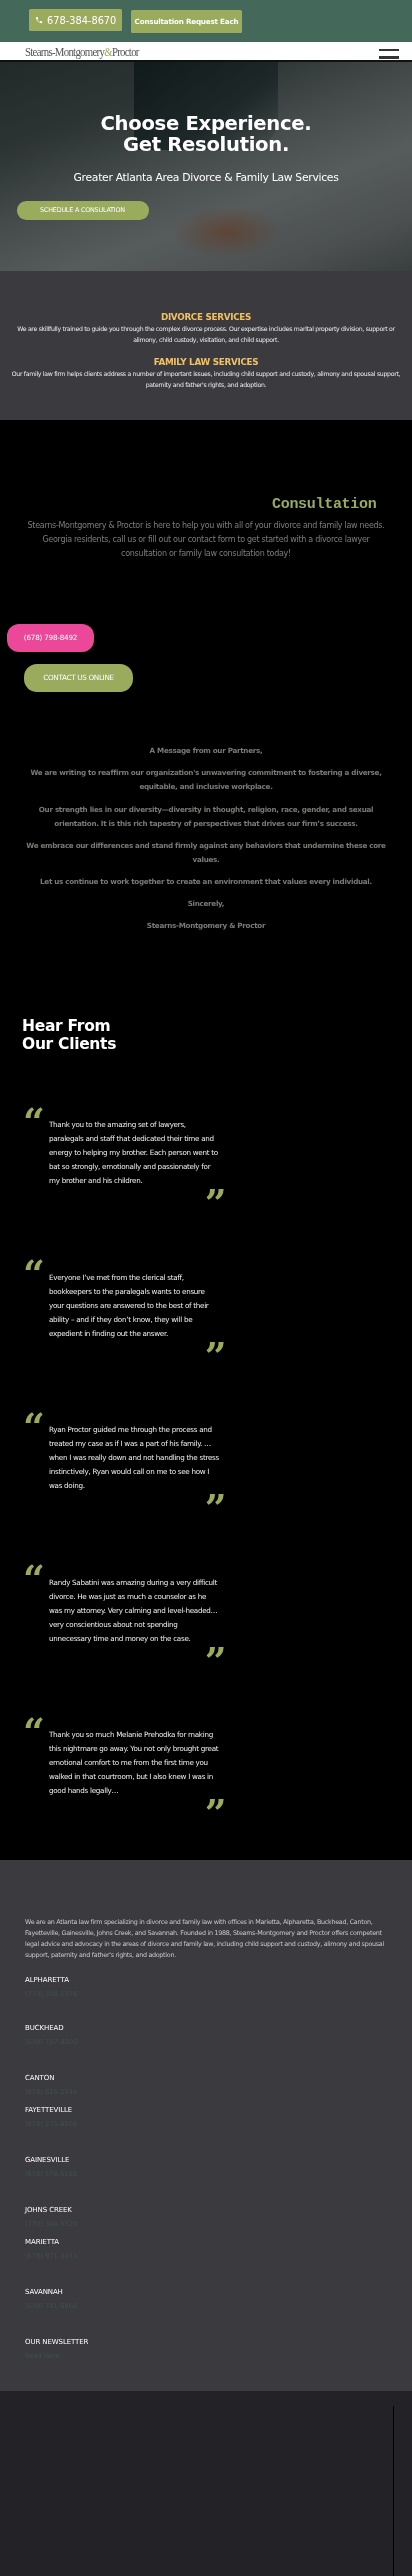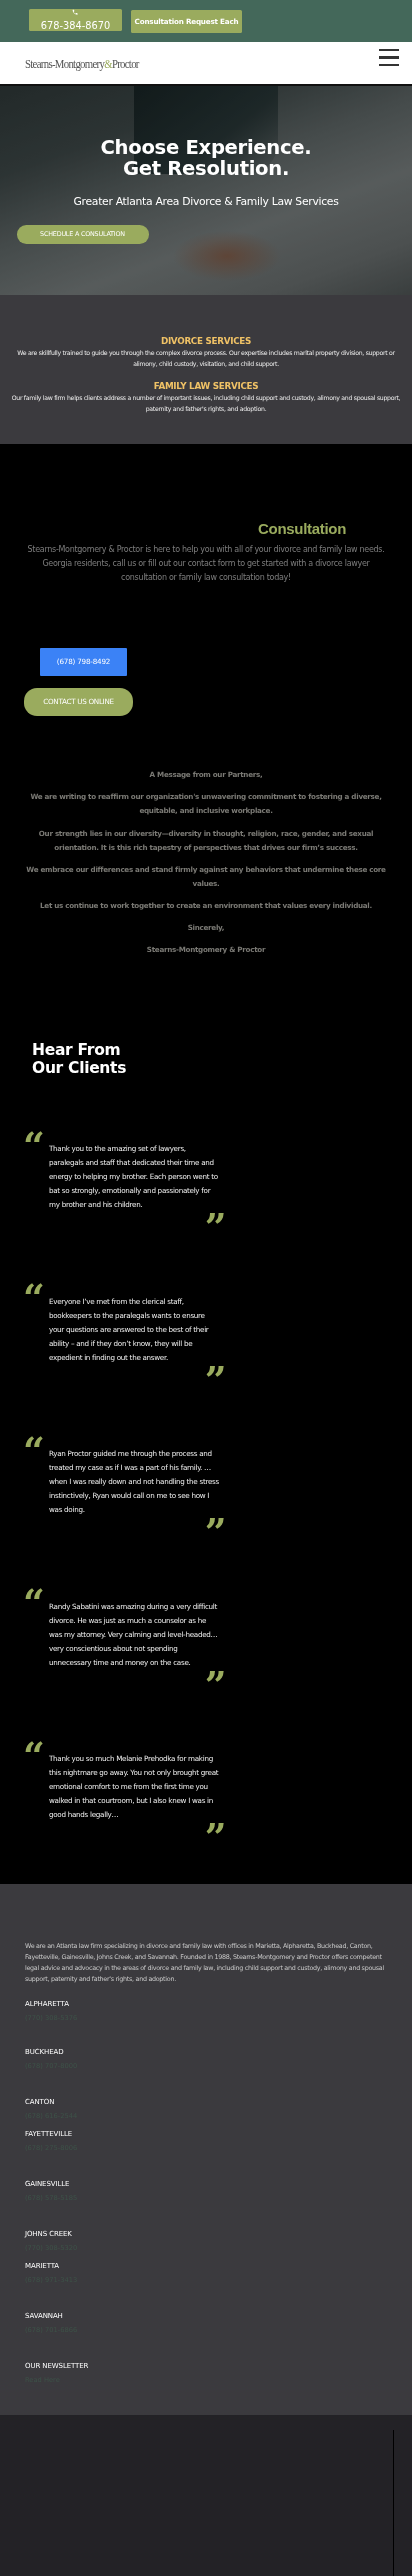--- a/index.html
+++ b/index.html
@@ -1,25 +1,25 @@
 <!DOCTYPE html>
 <html style="font-size:8.2px"><head>
 <meta charset="utf-8">
 <style>
   * { box-sizing: border-box; margin: 0; padding: 0; }
   body { width: 412px; background: #000; font-family: "Liberation Sans", sans-serif; color: #fff; }
 
   
   .topbar { height: 42px; background: #44685a; position: relative; }
-  .top-phone { position: absolute; left: 29px; top: 9.3px; width: 93px; height: 21.6px; background: #9aab5e; border-radius: 1.5px; display: flex; align-items: center; justify-content: center; gap: 4.1px; color: #fff; font-family: "DejaVu Sans", sans-serif; font-size: 9.8px; cursor: pointer; flex-direction: column; }
+  .top-phone { position: absolute; left: 29px; top: 9.3px; width: 93px; height: 21.6px; background: #9aab5e; border-radius: 1.5px; display: flex; align-items: center; justify-content: center; gap: 4.1px; color: #fff; font-family: "DejaVu Sans", sans-serif; font-size: 9.8px; cursor: pointer; }
   .top-phone svg { width: 8.2px; height: 8.2px; fill: #fff; }
   .top-form { position: absolute; left: 131px; top: 10.3px; width: 111px; height: 23px; background: #9aab5e; border-radius: 1.5px; display: flex; align-items: center; justify-content: center; color: #fff; font-family: "DejaVu Sans", sans-serif; font-size: 7.2px; font-weight: bold; letter-spacing: -0.2px; cursor: pointer; }
 
   
-  .header { height: 44px; background: #fff; position: relative; border-bottom: 2.1px solid #111; }
+  .header { height: 20px; background: #fff; position: relative; border-bottom: 2.1px solid #111; }
   .logo { position: absolute; left: 25px; top: 50%; transform: translateY(-50%) scaleY(1.15); font-family: "Liberation Serif", serif; font-size: 10.8px; color: #555; letter-spacing: -0.7px; }
   .logo .amp { color: #9aab5e; }
   .hamburger { position: absolute; right: 12.4px; top: 5.2px; width: 21.6px; height: 20.6px; display: flex; flex-direction: column; justify-content: space-between; padding: 1.5px 0.5px; cursor: pointer; }
   .hamburger span { display: block; height: 2.1px; background: #333; }
 
   
   .hero { height: 209px; position: relative; overflow: hidden;
     background:
       radial-gradient(ellipse 77px 36px at 227px 170px, rgba(140,80,50,0.7), transparent 70%),
       linear-gradient(160deg, #2a3232 0%, #3a4242 25%, #5f6565 45%, #7b7f7f 65%, #6a6d6d 85%, #4e5252 100%);
@@ -32,33 +32,33 @@
   .hero-btn { position: absolute; z-index: 2; left: 16.5px; top: 139px; width: 132px; height: 18.5px; background: #9aab5e; border-radius: 9.3px; color: #fff; font-family: "DejaVu Sans", sans-serif; font-size: 6.4px; display: flex; align-items: center; justify-content: center; letter-spacing: -0.2px; cursor: pointer; }
 
   
   .services { background: #3b3a3e; padding: 41px 8.2px 29px; text-align: center; }
   .svc-title { font-family: "DejaVu Sans", sans-serif; font-weight: bold; font-size: 8.8px; color: #f0c266; letter-spacing: -0.3px; }
   .svc-text { font-family: "DejaVu Sans", sans-serif; font-size: 6.2px; line-height: 10.8px; color: #eee; margin-top: 2.1px; letter-spacing: -0.3px; }
   .svc-block + .svc-block { margin-top: 11.3px; }
 
   
   .consult { background: #000; height: 252px; position: relative; }
-  .consult-title { position: absolute; left: 258px; top: 76px; font-family: Liberation Sans, sans-serif; font-size: 15px; font-weight: bold; color: #9aab5e; letter-spacing: -0.3px; }
+  .consult-title { position: absolute; left: 272px; top: 76px; font-family: Liberation Mono, monospace; font-size: 15px; font-weight: bold; color: #9aab5e; letter-spacing: -0.3px; }
   .consult-text { position: absolute; left: 20.6px; right: 20.6px; top: 99px; text-align: center; font-family: "DejaVu Sans", sans-serif; font-size: 8px; line-height: 14px; color: #7d7d7d; letter-spacing: -0.3px; }
-  .consult-phone { position: absolute; left: 40px; top: 204px; width: 87px; height: 28px; background: #3b82f6; border-radius: 1px; display: flex; align-items: center; justify-content: center; font-family: "DejaVu Sans", sans-serif; font-size: 7.2px; color: #fff; letter-spacing: -0.2px; cursor: pointer; }
+  .consult-phone { position: absolute; left: 7px; top: 204px; width: 87px; height: 28px; background: #ec4899; border-radius: 12px; display: flex; align-items: center; justify-content: center; font-family: "DejaVu Sans", sans-serif; font-size: 7.2px; color: #fff; letter-spacing: -0.2px; cursor: pointer; }
   .consult-contact { position: absolute; left: 24px; top: 244px; width: 109px; height: 28px; background: #9aab5e; border-radius: 13px; display: flex; align-items: center; justify-content: center; font-family: "DejaVu Sans", sans-serif; font-size: 7.2px; color: #fff; letter-spacing: -0.3px; cursor: pointer; }
 
   
   .message { background: #000; padding: 20.6px 26px 0; text-align: center; height: 345px; }
   .message p { font-family: "DejaVu Sans", sans-serif; font-weight: bold; font-size: 7.2px; line-height: 14px; color: #7a7974; letter-spacing: -0.3px; margin-bottom: 8.2px; }
   .message p.first { margin-top: 0; }
 
   
   .testimonials { background: #000; padding: 0 0 62px; position: relative; }
-  .testi-heading { padding-left: 32px; font-family: "DejaVu Sans", sans-serif; font-size: 15.5px; font-weight: bold; line-height: 18.5px; color: #fff; letter-spacing: -0.3px; }
+  .testi-heading { padding-left: 22px; font-family: "DejaVu Sans", sans-serif; font-size: 15.5px; font-weight: bold; line-height: 18.5px; color: #fff; letter-spacing: -0.3px; }
   .testi-list { margin-top: 49px; }
   .testi { position: relative; padding: 15.5px 0 0 49px; width: 242px; }
   .testi + .testi { margin-top: 67px; }
   .q-open, .q-close { position: absolute; font-family: "DejaVu Serif", serif; font-size: 38px; line-height: 1; color: #9aab5e; font-weight: bold; }
   .q-open { left: 23px; top: 0; }
   .q-close { right: 15.5px; bottom: -34px; }
   .testi-text { width: 170px; font-family: "DejaVu Sans", sans-serif; font-size: 7.2px; line-height: 14px; color: #f2f2f2; letter-spacing: -0.3px; }
 
   
   .footer-top { background: #3b3a3e; padding: 57px 25px 31px; }

